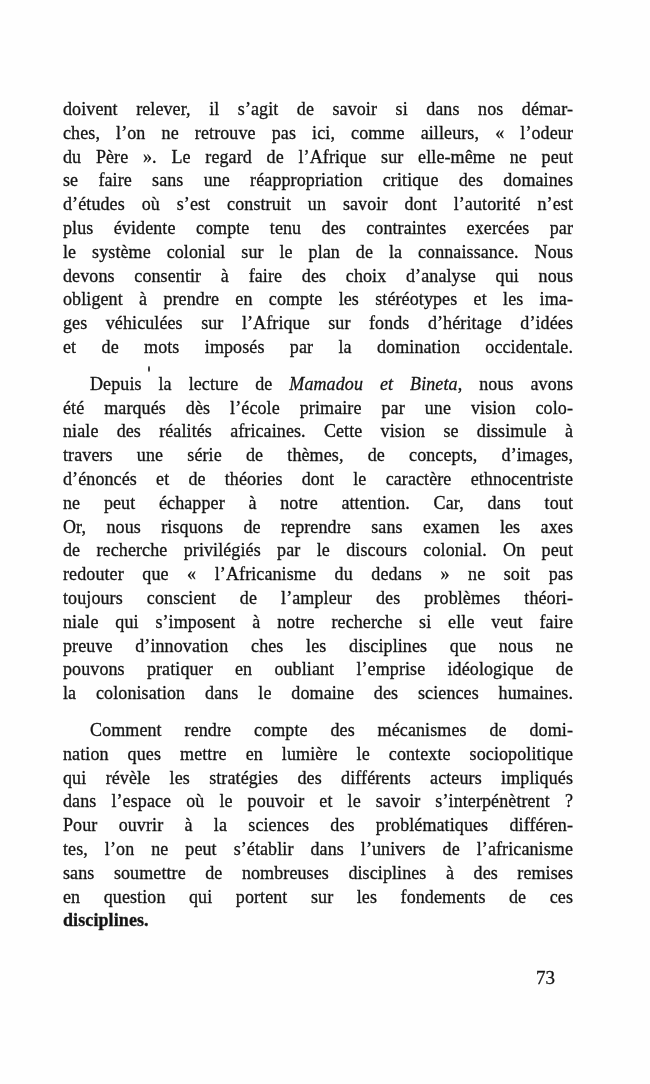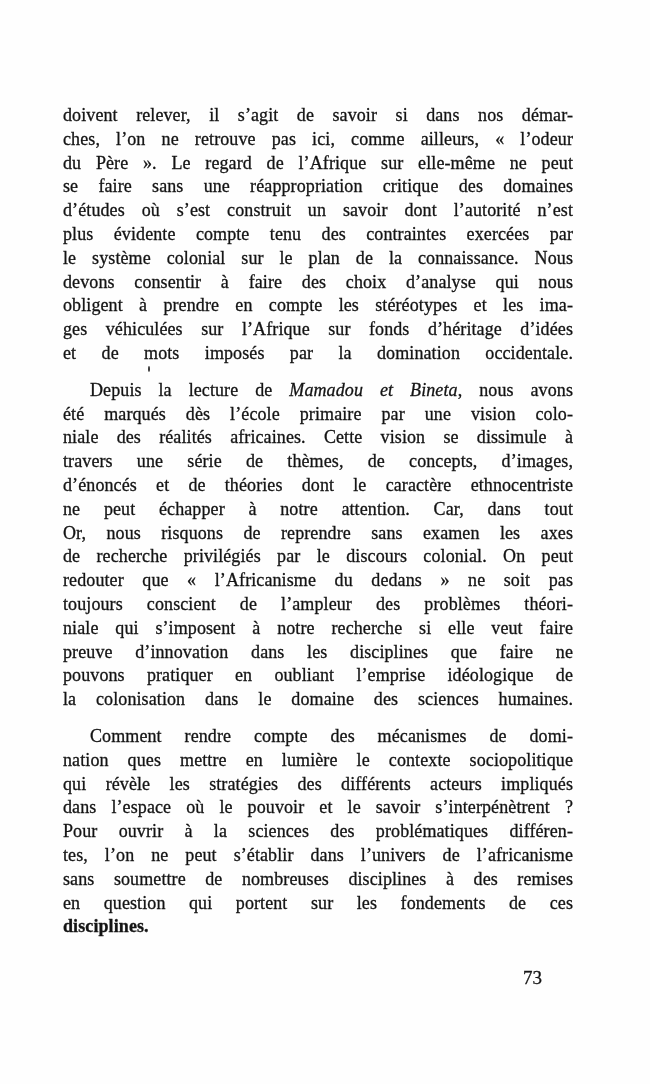--- a/index.html
+++ b/index.html
@@ -16,40 +16,40 @@
     color: #141414;
     overflow: hidden;
   }
   .text-block {
     position: absolute;
     left: 63px;
     top: 94px;
     width: 510px;
   }
   .paragraph {
-    margin: 10px 0 13px 0;
+    margin: 4px 0 13px 0;
   }
   .line {
     font-size: 18px;
     line-height: 23.8px;
     text-align: justify;
     text-align-last: justify;
     -webkit-text-stroke: 0.3px currentColor;
     letter-spacing: 0.1px;
   }
   .line.indent {
     text-indent: 27px;
   }
   .line.no-stretch {
     text-align-last: left;
     font-weight: bold;
   }
   .page-number {
     position: absolute;
-    left: 523px;
+    left: 536px;
     top: 966px;
     font-size: 19px;
     line-height: 24px;
     -webkit-text-stroke: 0.3px currentColor;
   }
   .speck {
     position: absolute;
     left: 148px;
     top: 366px;
     width: 2px;
@@ -82,21 +82,21 @@
         <div class="line">été marqués dès l’école primaire par une vision colo-</div>
         <div class="line">niale des réalités africaines. Cette vision se dissimule à</div>
         <div class="line">travers une série de thèmes, de concepts, d’images,</div>
         <div class="line">d’énoncés et de théories dont le caractère ethnocentriste</div>
         <div class="line">ne peut échapper à notre attention. Car, dans tout</div>
         <div class="line">Or, nous risquons de reprendre sans examen les axes</div>
         <div class="line">de recherche privilégiés par le discours colonial. On peut</div>
         <div class="line">redouter que « l’Africanisme du dedans » ne soit pas</div>
         <div class="line">toujours conscient de l’ampleur des problèmes théori-</div>
         <div class="line">niale qui s’imposent à notre recherche si elle veut faire</div>
-        <div class="line">preuve d’innovation dans les disciplines que faire ne</div>
+        <div class="line">preuve d’innovation ches les disciplines que nous ne</div>
         <div class="line">pouvons pratiquer en oubliant l’emprise idéologique de</div>
         <div class="line">la colonisation dans le domaine des sciences humaines.</div>
       </div>
       <div class="paragraph">
         <div class="line indent">Comment rendre compte des mécanismes de domi-</div>
         <div class="line">nation ques mettre en lumière le contexte sociopolitique</div>
         <div class="line">qui révèle les stratégies des différents acteurs impliqués</div>
         <div class="line">dans l’espace où le pouvoir et le savoir s’interpénètrent ?</div>
         <div class="line">Pour ouvrir à la sciences des problématiques différen-</div>
         <div class="line">tes, l’on ne peut s’établir dans l’univers de l’africanisme</div>

